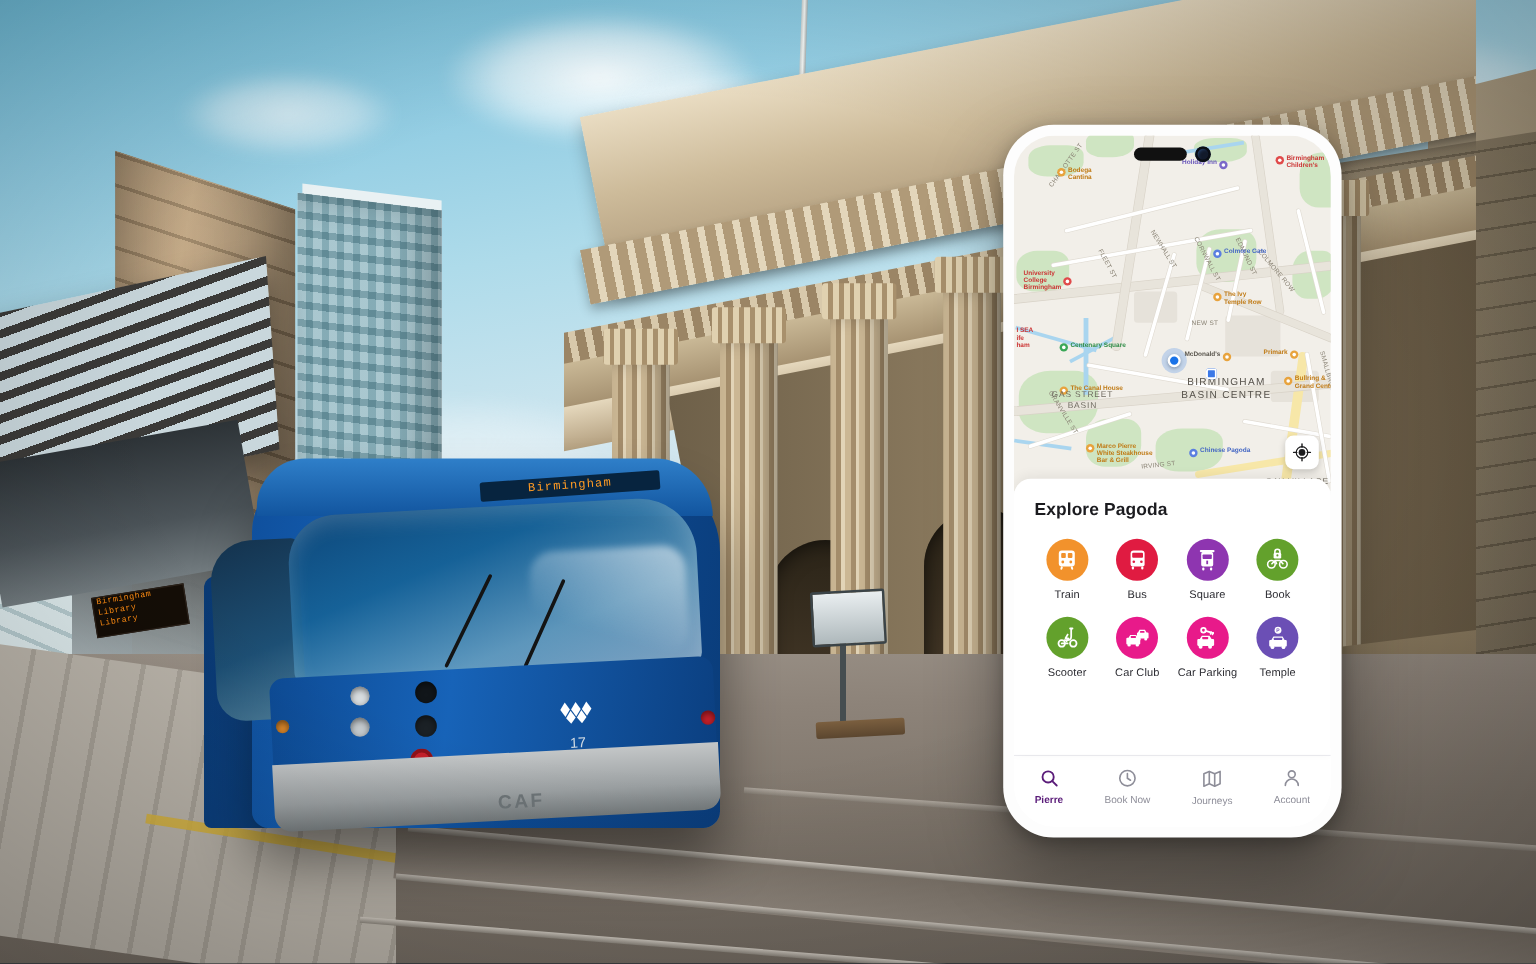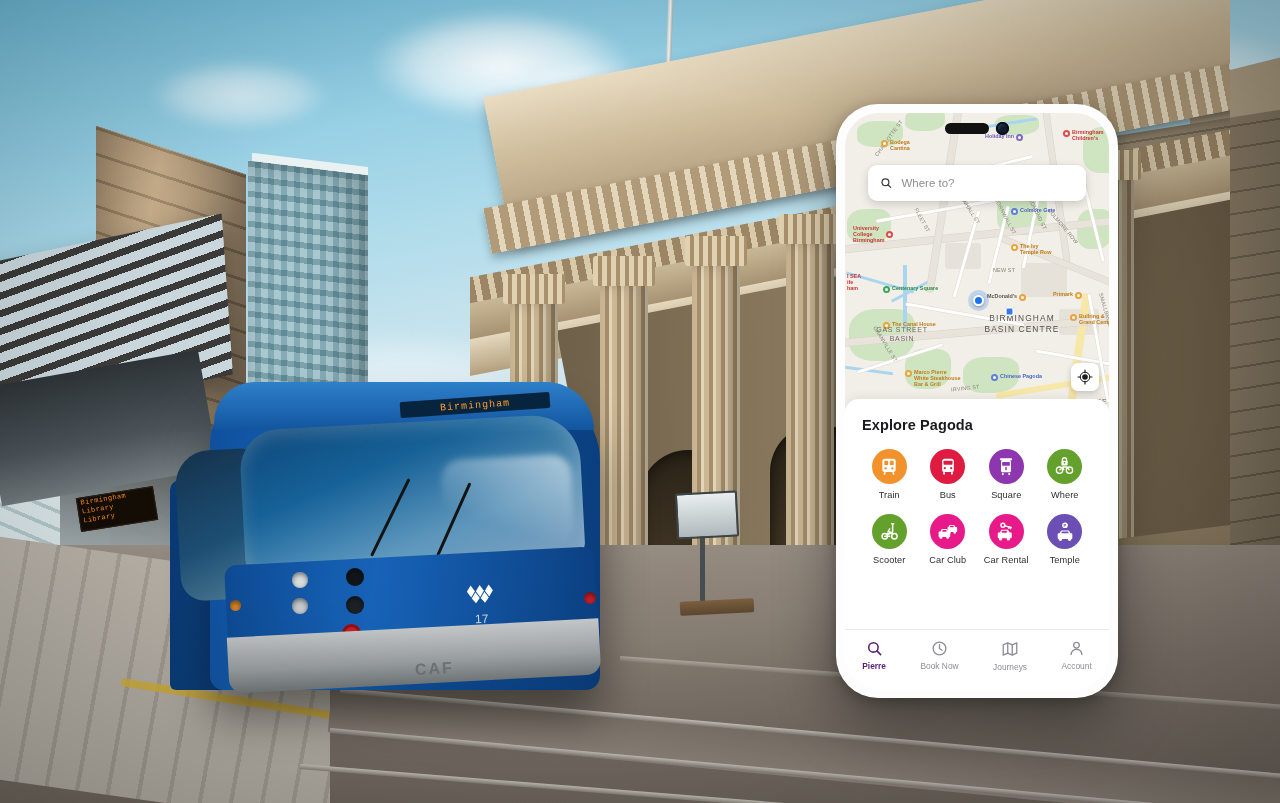--- a/index.html
+++ b/index.html
@@ -674,27 +674,20 @@
         <div>GAY VILLAGE</div>
       </div>
       <div class="map-city-label" style="left:122px; top:200px; width:110px;">
         <div>BIRMINGHAM</div>
         <div>BASIN CENTRE</div>
       </div>
 
       <div class="userdot" style="left:128px; top:182px;"></div>
       <div class="blue-marker" style="left:160px; top:194px;"></div>
 
-      <div class="searchbar">
-        <svg width="14" height="14" viewBox="0 0 24 24" fill="none" stroke="#3c3c43" stroke-width="2.4" stroke-linecap="round">
-          <circle cx="10.5" cy="10.5" r="6.6"></circle>
-            <line x1="15.4" y1="15.4" x2="20.5" y2="20.5"></line>
-        </svg>
-        <input type="text" value="" placeholder="Where to?" style="">
-      </div>
 
       <div class="locate-btn">
         <svg width="16" height="16" viewBox="0 0 24 24">
           <circle cx="12" cy="12" r="4.2" fill="#1c1c1e"></circle>
           <circle cx="12" cy="12" r="7.2" fill="none" stroke="#1c1c1e" stroke-width="1.5"></circle>
           <line x1="12" y1="1.5" x2="12" y2="5.5" stroke="#1c1c1e" stroke-width="1.8" stroke-linecap="round"></line>
           <line x1="12" y1="18.5" x2="12" y2="22.5" stroke="#1c1c1e" stroke-width="1.8" stroke-linecap="round"></line>
           <line x1="1.5" y1="12" x2="5.5" y2="12" stroke="#1c1c1e" stroke-width="1.8" stroke-linecap="round"></line>
           <line x1="18.5" y1="12" x2="22.5" y2="12" stroke="#1c1c1e" stroke-width="1.8" stroke-linecap="round"></line>
         </svg>
@@ -754,21 +747,21 @@
             <svg width="21" height="21" viewBox="0 0 24 24">
               <path d="M9.6 5.6V4.4a2.4 2.4 0 0 1 4.8 0v1.2" fill="none" stroke="#fff" stroke-width="1.5"></path>
               <rect x="8.4" y="5.4" width="7.2" height="5.4" rx="1.2" fill="#fff"></rect>
               <circle cx="12" cy="7.8" r="1" fill="#63a12c"></circle>
               <circle cx="6.3" cy="16.2" r="3.6" fill="none" stroke="#fff" stroke-width="1.5"></circle>
               <circle cx="17.7" cy="16.2" r="3.6" fill="none" stroke="#fff" stroke-width="1.5"></circle>
               <path d="M6.3 16.2L10 12.6h4.4l3.3 3.6" fill="none" stroke="#fff" stroke-width="1.5" stroke-linejoin="round"></path>
               <path d="M10 12.6l1.4 3.6" fill="none" stroke="#fff" stroke-width="1.4"></path>
             </svg>
           </div>
-          <div class="tile-label">Where</div>
+          <div class="tile-label">Book</div>
         </div>
 
         <div class="tile">
           <div class="tile-circle" style="background:#63a12c;">
             <svg width="21" height="21" viewBox="0 0 24 24">
               <path d="M14.6 3.2h2.2" stroke="#fff" stroke-width="1.8" stroke-linecap="round"></path>
               <path d="M15.6 3.6v7.2c0 2-1.4 3.4-3.4 3.4H9.4" fill="none" stroke="#fff" stroke-width="1.7" stroke-linecap="round"></path>
               <circle cx="6.6" cy="17.4" r="3.1" fill="none" stroke="#fff" stroke-width="1.7"></circle>
               <circle cx="17.6" cy="17.4" r="3.1" fill="none" stroke="#fff" stroke-width="1.7"></circle>
               <path d="M6.6 17.4h5.6" stroke="#fff" stroke-width="1.7" stroke-linecap="round"></path>
@@ -799,21 +792,21 @@
             <svg width="22" height="22" viewBox="0 0 24 24">
               <circle cx="8.6" cy="4.6" r="2.1" fill="none" stroke="#fff" stroke-width="1.6"></circle>
               <path d="M10.5 5.1l7 2.1" stroke="#fff" stroke-width="1.6" stroke-linecap="round"></path>
               <path d="M15.6 6.2l-.6 1.7M17.4 6.8l-.6 1.6" stroke="#fff" stroke-width="1.5" stroke-linecap="round"></path>
               <path d="M5.3 12.6l1.8-3.1h7l1.9 3.1h1.3a1 1 0 0 1 1 1v4.2a1 1 0 0 1-1 1H4a1 1 0 0 1-1-1v-4.2a1 1 0 0 1 1-1z" fill="#fff"></path>
               <rect x="7.5" y="10.7" width="5.4" height="2" rx=".5" fill="#e81a8a"></rect>
               <circle cx="6" cy="19.6" r="1.8" fill="#fff"></circle>
                 <circle cx="14.6" cy="19.6" r="1.8" fill="#fff"></circle>
             </svg>
           </div>
-          <div class="tile-label">Car Rental</div>
+          <div class="tile-label">Car Parking</div>
         </div>
 
         <div class="tile">
           <div class="tile-circle" style="background:#6b4fb5;">
             <svg width="22" height="22" viewBox="0 0 24 24">
               <circle cx="12" cy="4.6" r="3.1" fill="#fff"></circle>
               <text x="12" y="6.6" font-size="4.6" font-family="Liberation Sans, sans-serif" font-weight="bold" text-anchor="middle" fill="#6b4fb5">P</text>
               <path d="M6 13.4l1.8-3.1h8.4l1.8 3.1h1a1 1 0 0 1 1 1v4.1a1 1 0 0 1-1 1H5a1 1 0 0 1-1-1v-4.1a1 1 0 0 1 1-1z" fill="#fff"></path>
               <rect x="8.2" y="11.4" width="7.6" height="2" rx=".5" fill="#6b4fb5"></rect>
               <circle cx="7" cy="20" r="1.7" fill="#fff"></circle>

